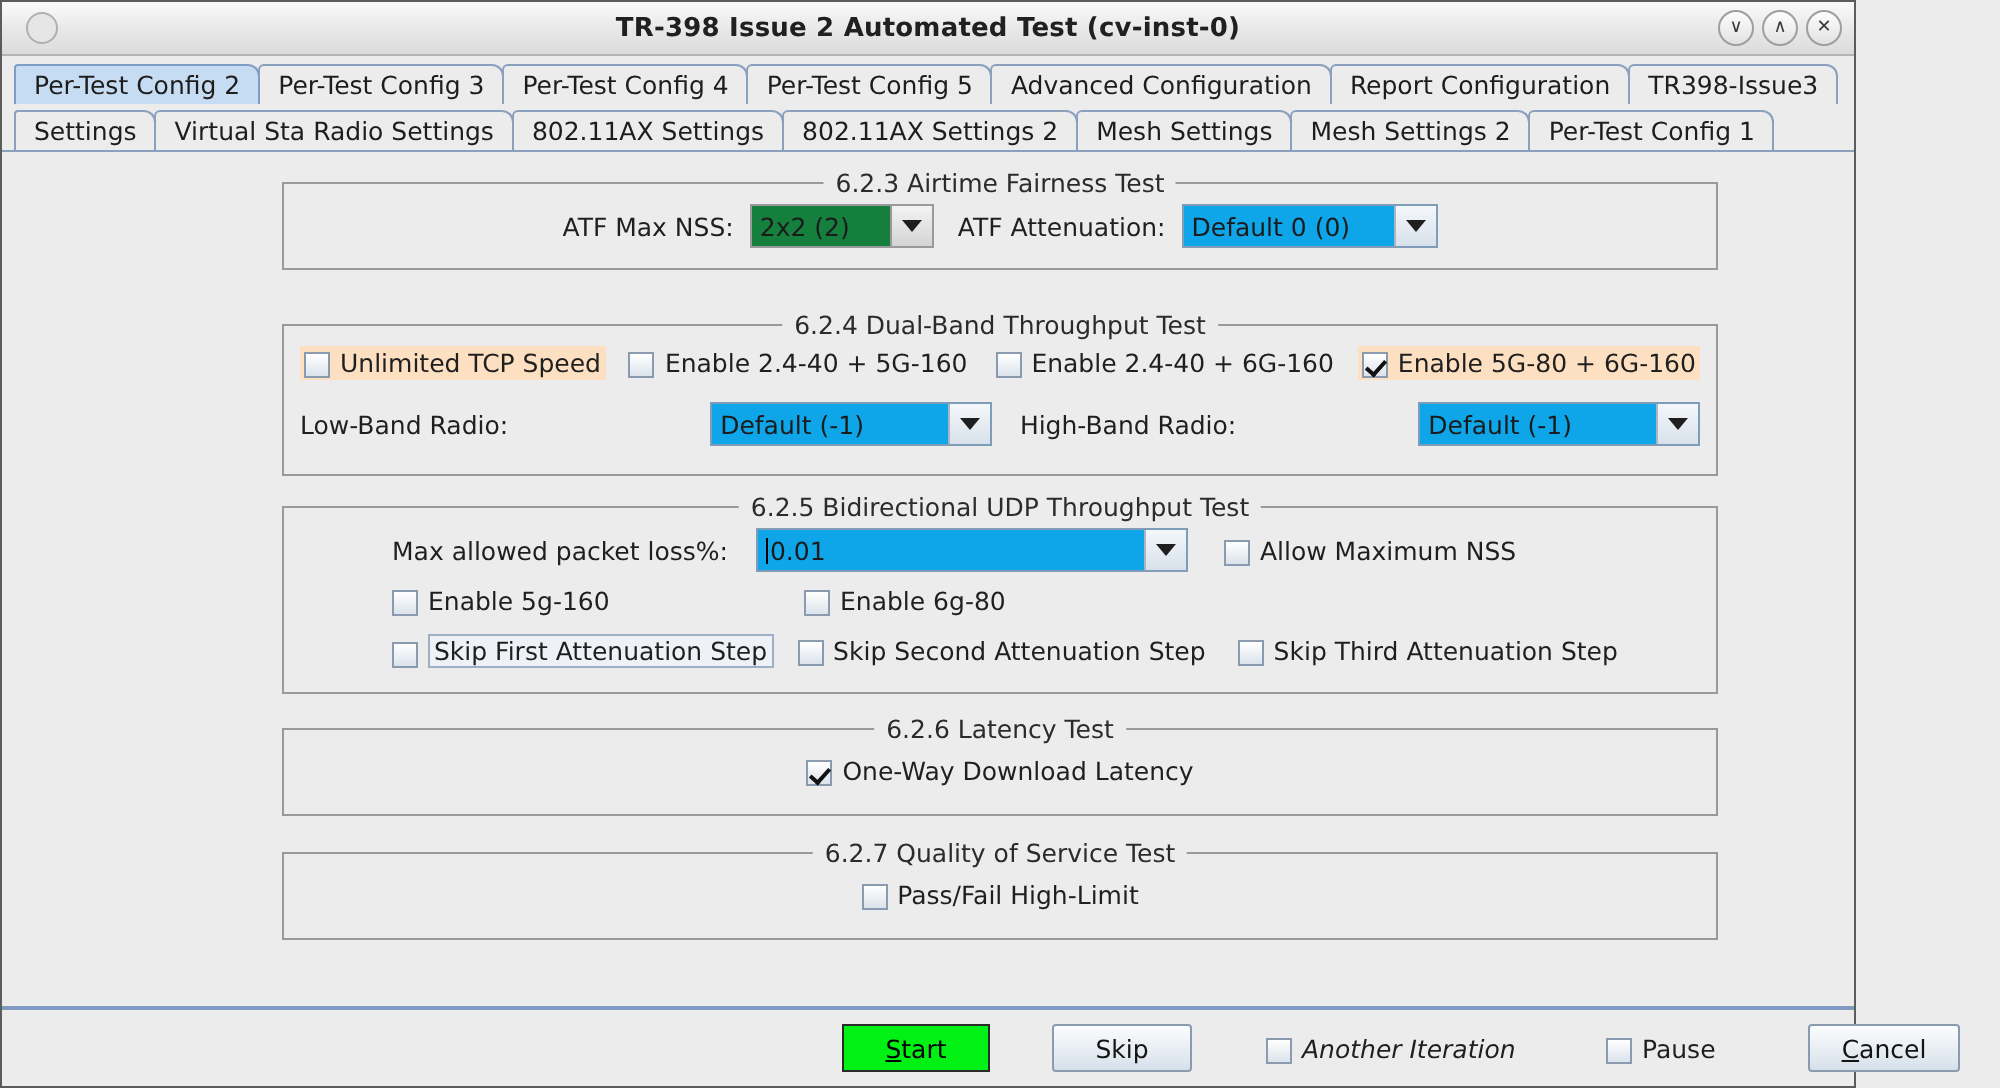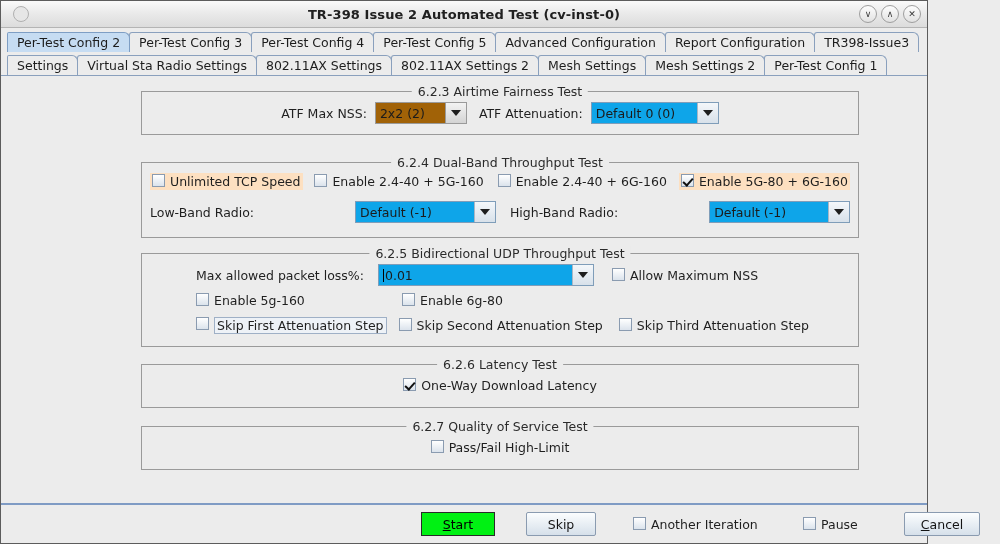--- a/index.html
+++ b/index.html
@@ -147,21 +147,21 @@
   .combo.grey { background: #e4e4e4; border-color: #9a9a9a; }
   .combo .cval {
     flex: 1 1 auto;
     display: flex; align-items: center;
     padding: 0 4px;
     font-size: 12.5px;
     color: #1b1b1b;
     white-space: nowrap;
     overflow: hidden;
   }
-  .combo.grey .cval { background: #a16207; }
+  .combo.grey .cval { background: #15803d; }
   .combo .carrow {
     flex: 0 0 20px;
     width: 20px;
     border-left: 1px solid #aab6c4;
     background: linear-gradient(to bottom, #f4f7fa 0%, #d8e1ea 100%);
     display: flex; align-items: center; justify-content: center;
   }
   .combo.grey .carrow {
     border-left: 1px solid #9a9a9a;
     background: linear-gradient(to bottom, #f3f3f3 0%, #d4d4d4 100%);
@@ -176,21 +176,21 @@
     display: inline-block;
     width: 1px; height: 13px;
     background: #000;
     margin-right: 1px;
     vertical-align: middle;
   }
 
   
   .cb {
     display: inline-flex;
-    align-items: flex-start;
+    align-items: flex-end;
     gap: 5px;
     white-space: nowrap;
     font-size: 12.5px;
     color: #1f1f1f;
     padding: 1px 2px;
     box-sizing: border-box;
   }
   .cb .box {
     width: 13px; height: 13px;
     box-sizing: border-box;
@@ -413,21 +413,21 @@
     </div>
 
   </div>
 
   <div class="bottombar">
     <div class="btn start" style="position:absolute; left:420px;">
         <span class="u">S</span>
         <span>tart</span>
       </div>
     <div class="btn" style="position:absolute; left:525px;">Skip</div>
-    <span class="cb" style="position:absolute; left:630px;">
+    <span class="cb" style="position:absolute; left:630px;font-style:italic;">
       <span class="box"></span>
       <span>Another Iteration</span>
     </span>
     <span class="cb" style="position:absolute; left:800px;">
       <span class="box"></span>
       <span>Pause</span>
     </span>
     <div class="btn" style="position:absolute; left:903px; min-width:76px;">
         <span class="u">C</span>
         <span>ancel</span>

